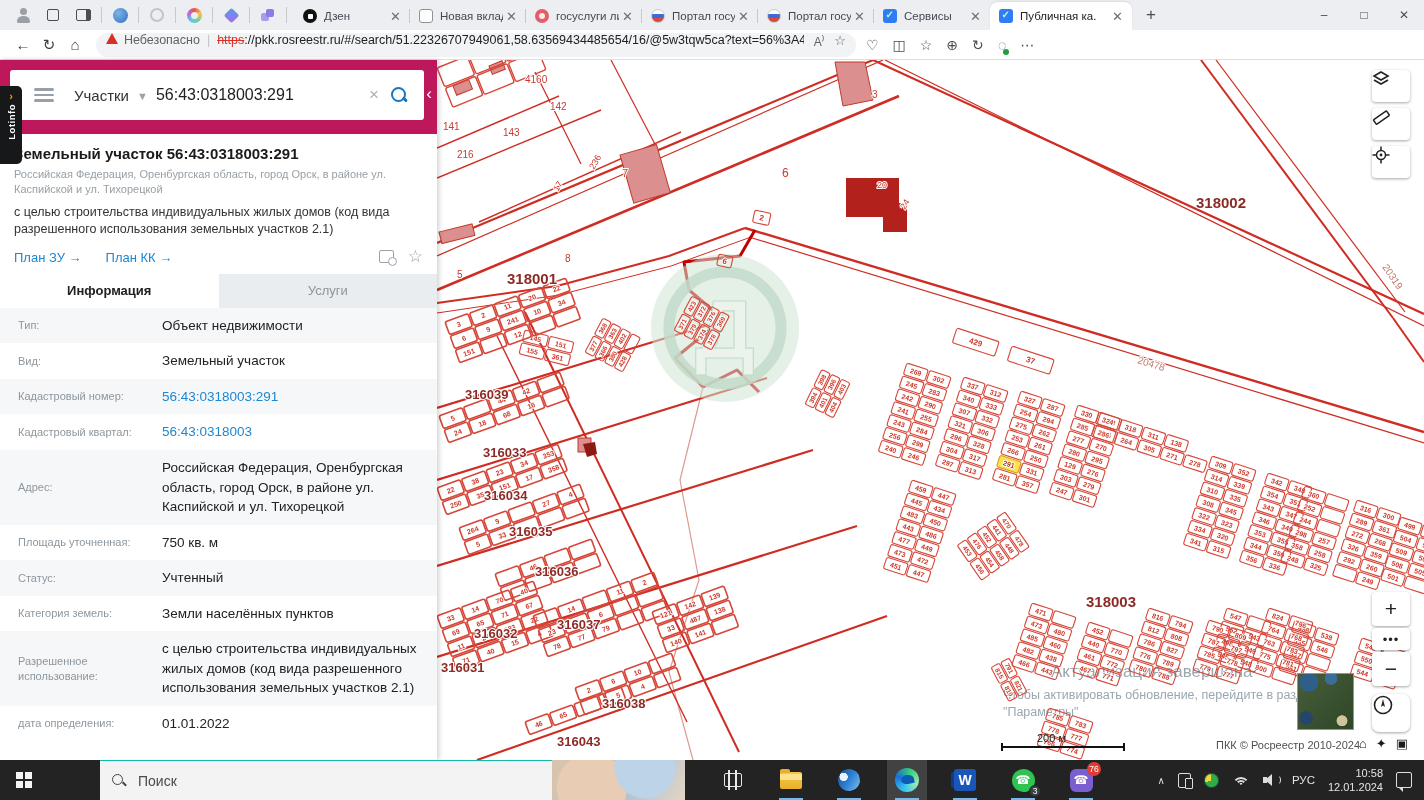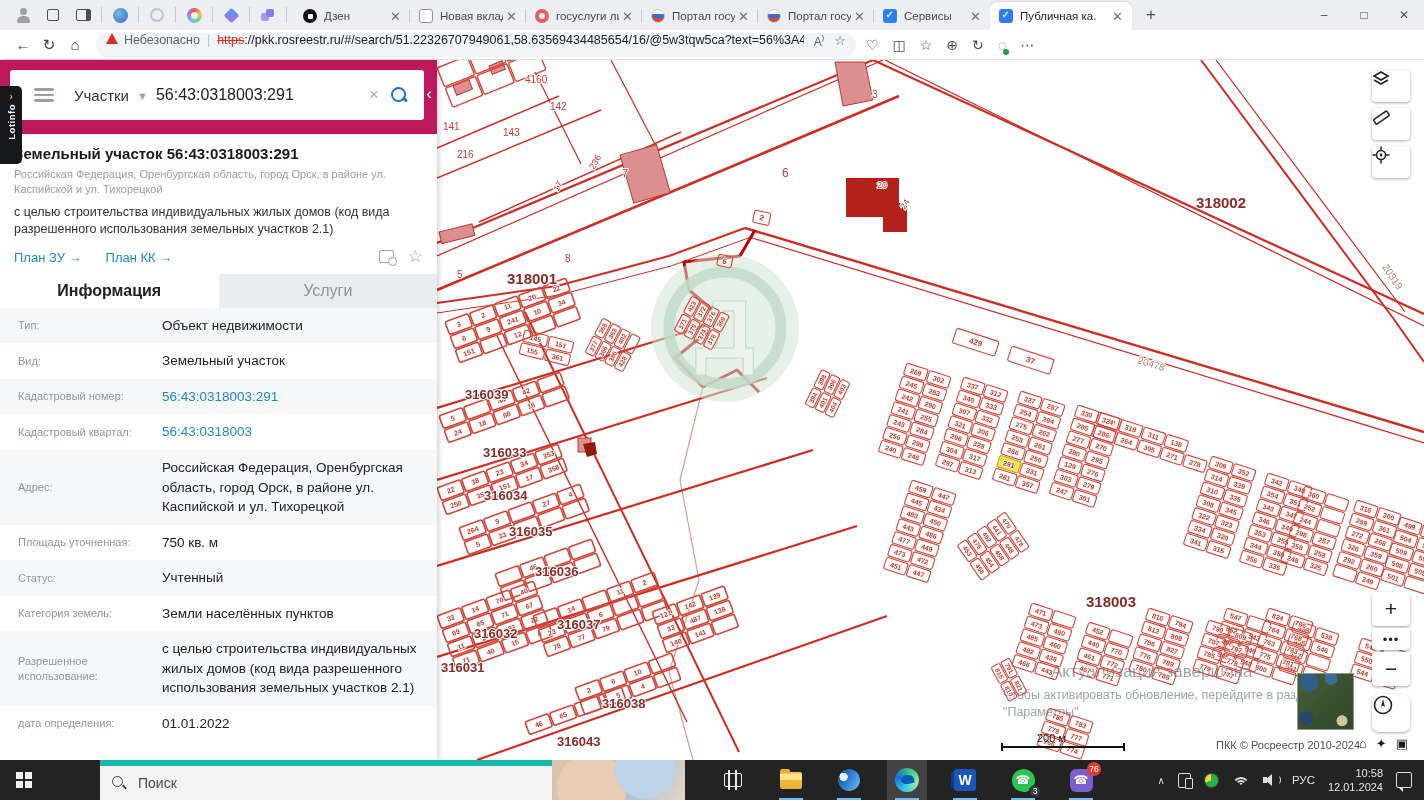--- a/index.html
+++ b/index.html
@@ -82,21 +82,21 @@
   .objtitle { font-size:15px; font-weight:bold; color:#1a1a1a; }
   .objaddr { font-size:11px; color:#98a0a6; line-height:1.35; margin-top:5px; }
   .objpurpose { font-size:12.5px; color:#333; line-height:1.4; margin-top:7px; }
   .objlinks { display:flex; align-items:flex-end; margin-top:9px; font-size:13px; }
   .objlinks a { color:#1d87d2; text-decoration:none; margin-right:24px; }
   .headicons { margin-left:auto; display:flex; gap:14px; align-items:center; }
   .ic-planview { width:15px; height:13px; border:1.6px solid #9aa2aa; border-radius:2px; position:relative; }
   .ic-planview:after { content:""; position:absolute; right:-4px; bottom:-4px; width:7px; height:7px; border:1.8px solid #9aa2aa; border-radius:50%; background:#fff; }
   .ic-star { color:#9aa2aa; font-size:17px; line-height:1; }
   .tabs2 { display:flex; height:34px; margin-top:9px; }
-  .t2 { flex:1; display:flex; align-items:center; justify-content:center; font-size:16px; }
+  .t2 { flex:1; display:flex; align-items:center; justify-content:center; font-size:13px; }
   .t2.active { background:#fff; color:#222; font-weight:bold; }
   .t2.idle { background:#e9edf0; color:#8d959c; }
   .inforows { width:437px; }
   .irow { display:flex; padding:8px 14px 8px 18px; min-height:33px; align-items:center; }
   .irow.alt { background:#f5f7f9; }
   .ilabel { width:140px; flex:0 0 140px; font-size:11px; color:#8e979e; line-height:1.35; align-self:center; }
   .ivalue { font-size:13.5px; color:#222; line-height:1.45; padding-left:4px; }
   .ivalue.link { color:#1d87d2; }
 
   
@@ -122,21 +122,21 @@
   .scalebar .bar:before { content:""; position:absolute; left:0; top:-3px; width:2px; height:8px; background:#111; }
   .scalebar .bar:after { content:""; position:absolute; right:0; top:-3px; width:2px; height:8px; background:#111; }
   .attrib { position:absolute; left:779px; top:679px; font-size:11px; color:#4f4f4f; z-index:2; }
   .mapminis { position:absolute; left:922px; top:676px; z-index:2; display:flex; gap:9px; color:#1c1c1c; font-size:13px; }
 
   
   .taskbar { position:absolute; left:0; top:760px; width:1424px; height:40px; background:#232323; display:flex; align-items:center; z-index:10; }
   .startbtn { width:48px; height:40px; display:flex; align-items:center; justify-content:center; }
   .winlogo { width:16px; height:16px; display:grid; grid-template-columns:7px 7px; grid-template-rows:7px 7px; gap:2px; }
   .winlogo span { background:#f5f5f5; }
-  .tsearch { margin-left:52px; width:452px; height:40px; background:#f3f3f3; border-top:6px solid #14b8a6; display:flex; align-items:center; padding-left:12px; }
+  .tsearch { margin-left:52px; width:452px; height:40px; background:#f3f3f3; border-top:1px solid #14b8a6; display:flex; align-items:center; padding-left:12px; }
   .tsearch .mag2 { width:14px; height:14px; position:relative; }
   .mag2:before { content:""; position:absolute; left:0; top:0; width:9px; height:9px; border:1.8px solid #444; border-radius:50%; }
   .mag2:after { content:""; position:absolute; left:9.5px; top:9.5px; width:5px; height:1.8px; background:#444; transform:rotate(45deg); }
   .tsearch .ph { margin-left:12px; font-size:14px; color:#4a4a4a; }
   .tphoto { width:133px; height:40px; background: radial-gradient(circle at 70% 20%, #bcd3e8 0 30%, transparent 32%), radial-gradient(circle at 30% 70%, #e8cdb4 0 35%, transparent 37%), linear-gradient(120deg,#d8c4ae 10%, #a8bfd4 55%, #e4d6c4); }
   .tapps { display:flex; align-items:center; margin-left:28px; gap:18px; }
   .tapp { position:relative; width:40px; height:40px; display:flex; align-items:center; justify-content:center; }
   .tapp.activeapp { background:rgba(255,255,255,.14); }
   .tapp .uline { position:absolute; bottom:0; left:8px; right:8px; height:2.5px; background:#76b9ed; }
   .ic-taskview { width:18px; height:14px; border:1.6px solid #e8e8e8; border-radius:2px; position:relative; }

